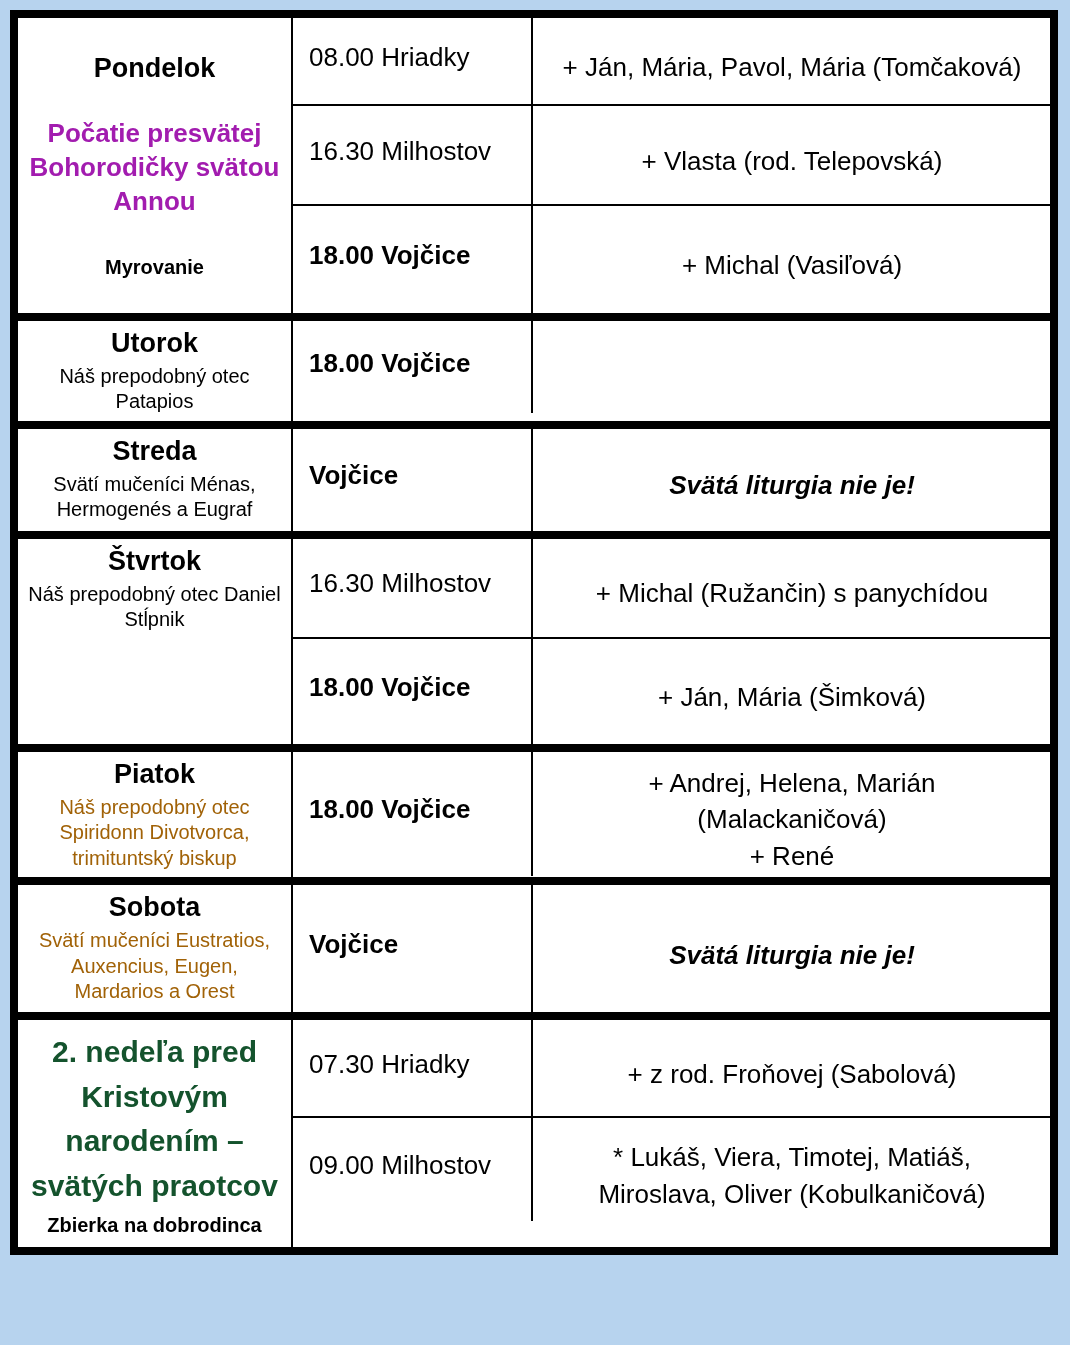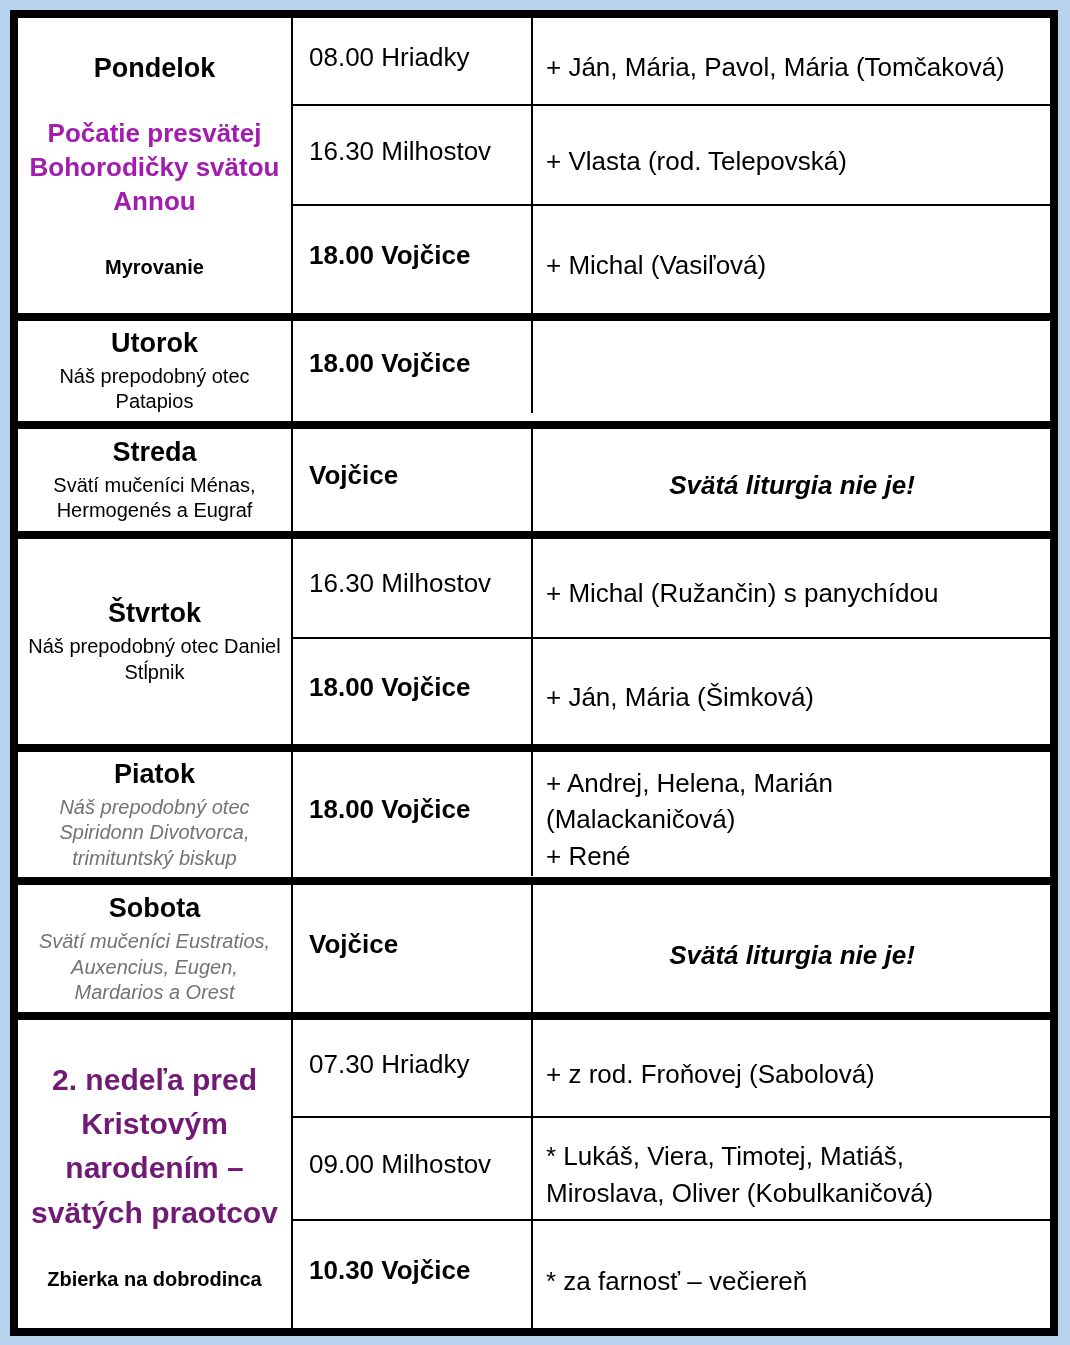--- a/index.html
+++ b/index.html
@@ -15,48 +15,48 @@
     width:1048px;
     border:8px solid #000;
     background:#fff;
   }
   .group{ display:flex; }
   .group:not(:last-child){ border-bottom:8px solid #000; }
   .day-cell{
     width:275px;
     border-right:2px solid #000;
     display:flex; flex-direction:column;
-    align-items:center; justify-content:center;
+    align-items:center; justify-content:flex-start;
     text-align:center;
     padding:6px 8px;
   }
   .day-cell.tall{ justify-content:space-evenly; padding:10px 6px; }
   .day-title{ font-size:27px; font-weight:bold; line-height:1.25; }
-  .day-title.red{ color:#701a75; }
+  .day-title.red{ color:#14532d; }
   .day-title.large{ font-size:30px; line-height:1.48; }
   .day-subtitle{ font-size:20px; line-height:1.28; margin-top:3px; }
   .day-subtitle.red{ color:#a21caf; font-weight:bold; font-size:26px; line-height:1.3; margin:8px 0; }
-  .day-subtitle.green{ color:#737373;font-style:italic; }
+  .day-subtitle.green{ color:#a16207; }
   .day-note{ font-size:20px; font-weight:bold; margin-top:6px; }
   .rows{ flex:1; display:flex; flex-direction:column; }
   .sub-row{ display:flex; }
   .sub-row:not(:last-child){ border-bottom:2px solid #000; }
   .time-cell{
     width:240px;
     border-right:2px solid #000;
     display:flex; align-items:center;
     padding:4px 6px 12px 16px;
     font-size:26px;
   }
   .time-cell.bold{ font-weight:bold; }
   .intent-cell{
     flex:1;
     display:flex; flex-direction:column; justify-content:center;
     padding:18px 12px 6px 13px;
-    font-size:26px; line-height:1.42;
+    font-size:26px; line-height:1.42;text-align:center;
   }
   .intent-cell.no-liturgy{ align-items:center; font-weight:bold; font-style:italic; }
   .intent-line{ }
 </style>
 </head>
 <body>
 
 <div class="schedule-table">
     <div class="group">
       <div class="day-cell tall">
@@ -172,21 +172,15 @@
             <div class="intent-line">+ z rod. Froňovej (Sabolová)</div>
           </div>
         </div>
         <div class="sub-row" style="height: 103px;">
           <div class="time-cell">09.00 Milhostov</div>
           <div class="intent-cell">
             <div class="intent-line">* Lukáš, Viera, Timotej, Matiáš,</div>
             <div class="intent-line">Miroslava, Oliver (Kobulkaničová)</div>
           </div>
         </div>
-        <div class="sub-row" style="height: 107px;">
-          <div class="time-cell bold">10.30 Vojčice</div>
-          <div class="intent-cell">
-            <div class="intent-line">* za farnosť – večiereň</div>
-          </div>
-        </div>
       </div>
     </div>
   </div>
 
 </body></html>

